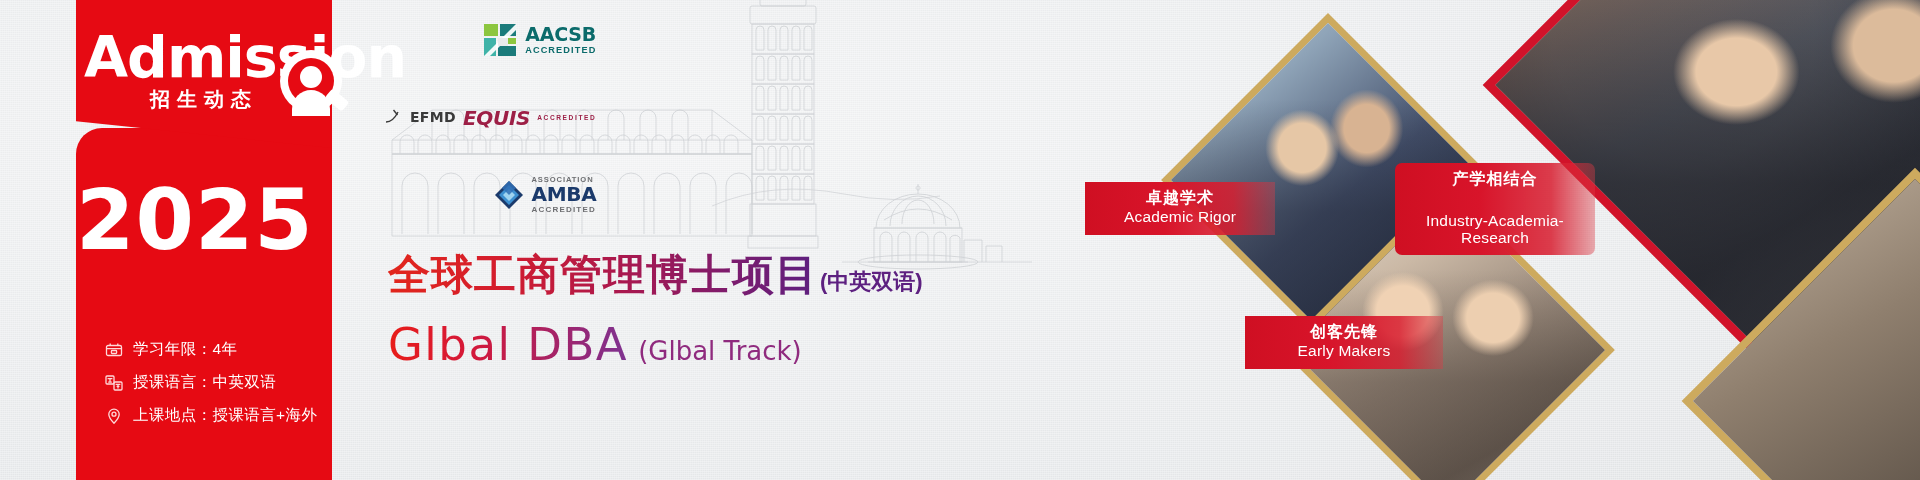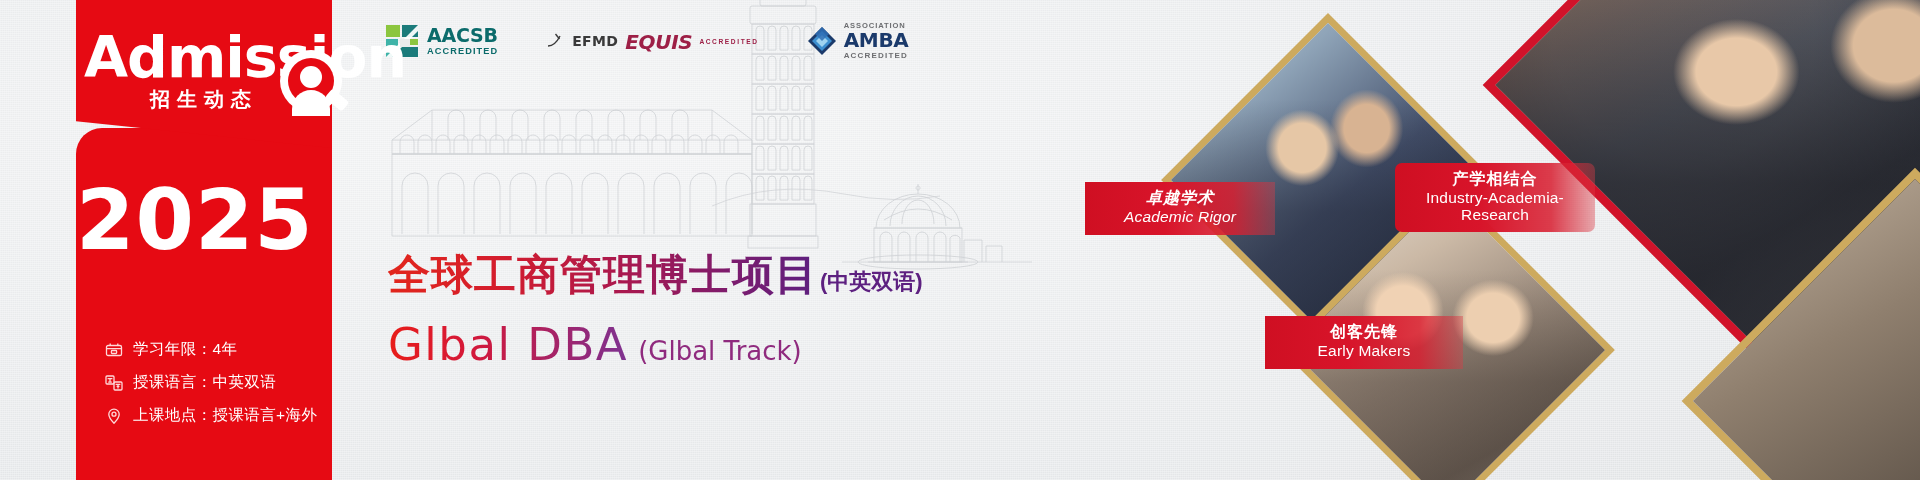--- a/index.html
+++ b/index.html
@@ -106,21 +106,21 @@
   .info-ic {
     width:20px; height:20px; margin-right:9px;
     flex:0 0 20px; position:relative; display:block;
   }
   .info-ic svg { display:block; }
   .info-tx { color:#fff; }
 
   
   .accreds {
     position:absolute; left:384px; top:22px;
-    display:flex; align-items:center; gap:48px; z-index:8;
+    display:flex; align-items:flex-end; gap:48px; z-index:8;flex-direction:column;
   }
   .acc { display:flex; align-items:center; gap:7px; }
 
   .aacsb-mark { width:36px; height:36px; position:relative; flex:0 0 36px; }
   .aacsb-txt { line-height:1; }
   .aacsb-name {
     font-size:19px; font-weight:700; color:#0b6b6b; letter-spacing:-.2px;
     font-family:"DejaVu Sans","Liberation Sans",sans-serif;
   }
   .aacsb-sub {
@@ -258,25 +258,25 @@
   
   .ribbon {
     position:absolute; z-index:9;
     background:linear-gradient(90deg,#cf0f22 0%,#d8142a 42%,rgba(216,30,48,.86) 78%,rgba(220,60,70,.40) 100%);
     color:#fff; text-align:center;
     padding:7px 16px 9px;
     line-height:1.18;
   }
   .ribbon .cn { font-size:16px; font-weight:700; letter-spacing:1px; white-space:nowrap; }
   .ribbon .en { font-size:15.5px; font-weight:400; letter-spacing:.2px; white-space:nowrap; }
-  .ribbon.multi .en { line-height:1.1; }
-
-  .rb-1 { left:18px;  top:180px;  width:214px;font-style:italic; }
+  .ribbon.multi .en { line-height:1.1;margin-top:23px; }
+
+  .rb-1 { left:18px;  top:180px;  width:214px; }
   .rb-2 { left:1425px;top:160px;  width:250px; right:auto; }
-  .rb-3 { left:175px; top:316px;  width:232px;margin-left:20px; }
+  .rb-3 { left:175px; top:316px;  width:232px; }
 
   
   .ribbon-layer { position:absolute; inset:0; z-index:10; pointer-events:none; }
   .ribbon { pointer-events:auto; }
 </style>
 </head>
 <body>
 
 <div class="banner">
   <div class="grain"></div>

